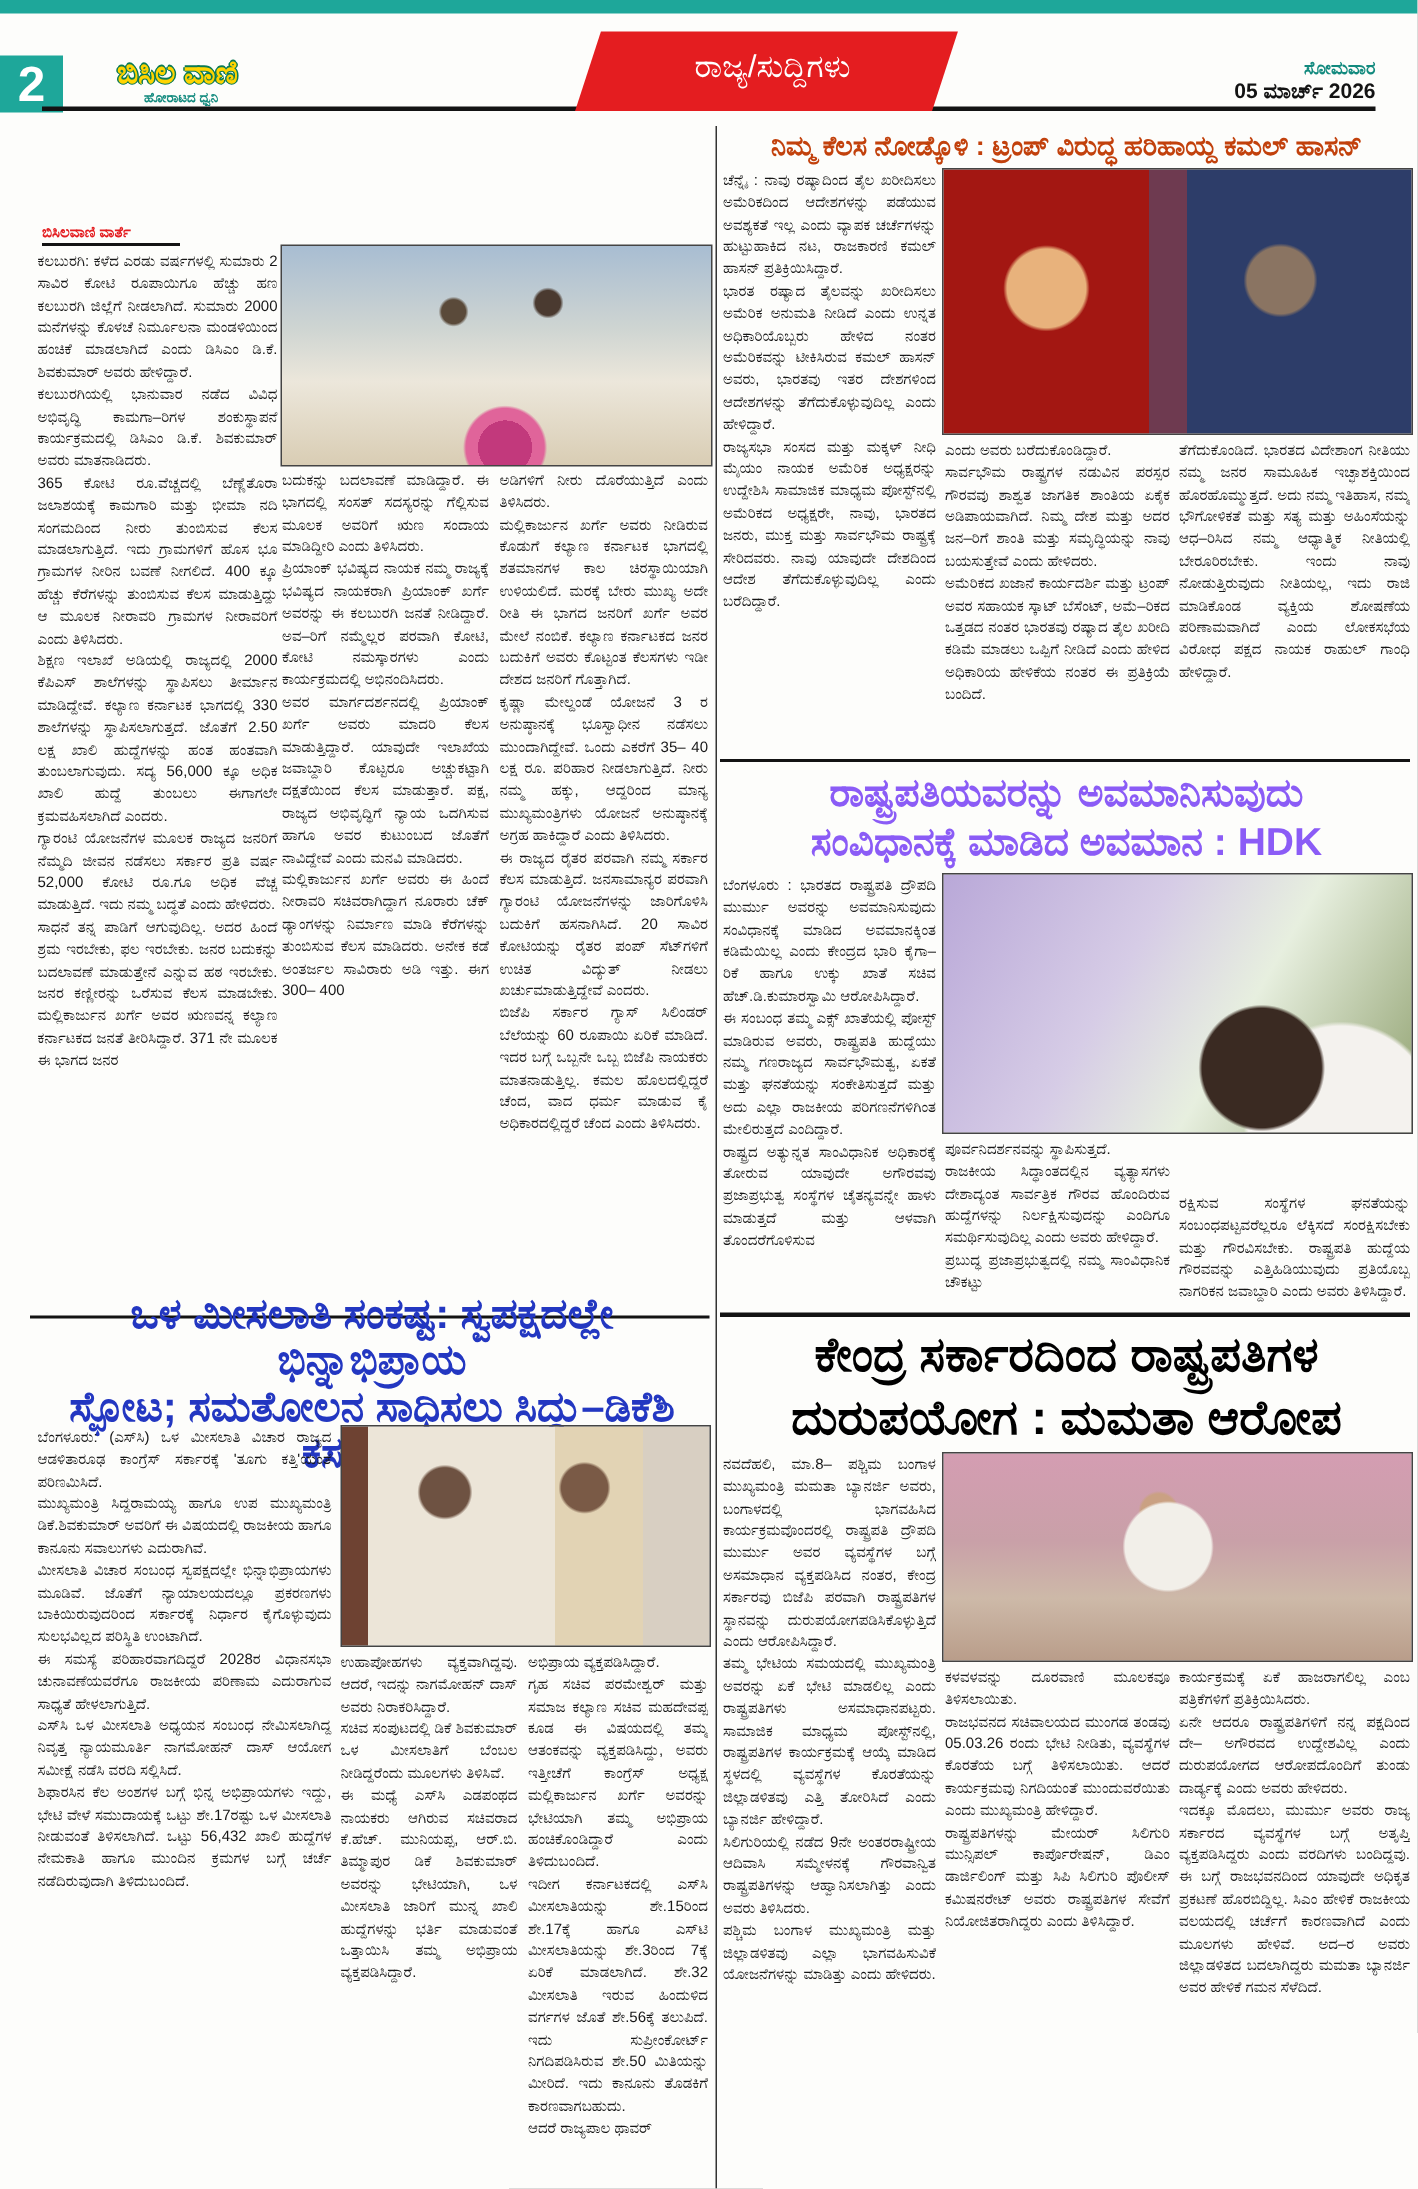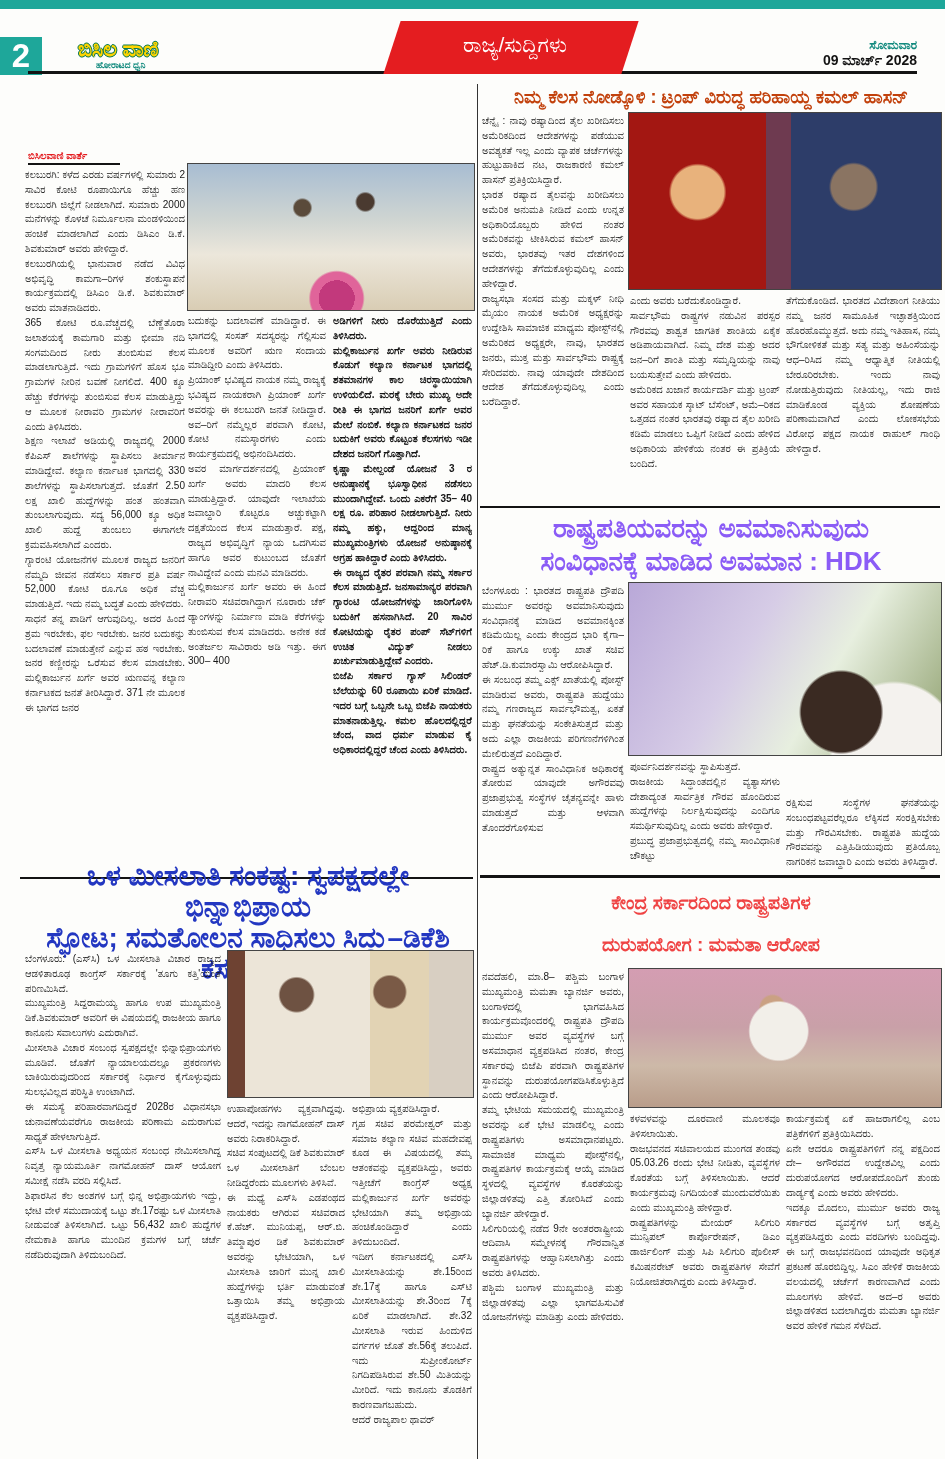--- a/index.html
+++ b/index.html
@@ -22,30 +22,30 @@
   .day{left:800px;top:38px;width:117px;text-align:right;color:#128a7e;font-size:12px;font-weight:bold;}
   .date{left:780px;top:52px;width:137px;text-align:right;color:#131313;font-size:14px;font-weight:bold;}
   
   .vrule{left:477px;top:84px;width:1px;height:1375px;background:#333;}
   .rule{background:#131313;}
   
   .hl{font-weight:bold;text-align:center;white-space:pre-line;}
   .hl-dks{left:24px;top:85px;width:450px;font-size:28px;line-height:35px;color:#2337c1;}
   .hl-kamal{left:482px;top:86px;width:458px;font-size:18px;line-height:22px;color:#c2410c;}
   .hl-hdk{left:482px;top:512px;width:458px;font-size:26px;line-height:33px;color:#8b5cf6;}
-  .hl-mamata{left:482px;top:882px;width:458px;font-size:19px;line-height:42px;color:#ef4444;}
+  .hl-mamata{left:482px;top:882px;width:458px;font-size:32px;line-height:42px;color:#000000;}
   .hl-resv{left:22px;top:860px;width:452px;font-size:28px;line-height:31px;color:#2337c1;}
   .byline{left:28px;top:150px;width:92px;color:#e41d20;font-size:10px;font-weight:bold;
           border-bottom:2px solid #131313;padding-bottom:1px;}
   
   .col{font-size:10px;line-height:14.8px;text-align:justify;white-space:pre-line;
        overflow:hidden;color:#161616;}
   .a1c1{left:25px;top:168px;width:160px;height:706px;}
   .a1c2{left:188px;top:314px;width:138px;height:560px;}
-  .a1c3{left:333px;top:314px;width:139px;height:560px;font-weight:bold;}
+  .a1c3{left:333px;top:314px;width:139px;height:560px;}
   .a2c1{left:482px;top:114px;width:142px;height:390px;}
   .a2c2{left:630px;top:294px;width:150px;height:210px;}
   .a2c3{left:786px;top:294px;width:154px;height:212px;}
   .a3c1{left:482px;top:584px;width:142px;height:288px;}
   .a3c2{left:630px;top:760px;width:150px;height:112px;}
   .a3c3{left:786px;top:760px;width:154px;height:112px;margin-top:36px;}
   .a4c1{left:482px;top:970px;width:142px;height:489px;}
   .a4c2{left:630px;top:1112px;width:150px;height:347px;}
   .a4c3{left:786px;top:1112px;width:154px;height:347px;}
   .a5c1{left:25px;top:952px;width:196px;height:507px;}
@@ -86,21 +86,21 @@
 <div id="page">
 
   <div class="abs teal-bar"></div>
   <div class="abs pagenum">2</div>
   <div class="abs masthead">ಬಿಸಿಲ ವಾಣಿ</div>
   <div class="abs tagline">ಹೋರಾಟದ ಧ್ವನಿ</div>
   <div class="abs header-rule"></div>
   <div class="abs section-flag"></div>
   <div class="abs section-label">ರಾಜ್ಯ/ಸುದ್ದಿಗಳು</div>
   <div class="abs day">ಸೋಮವಾರ</div>
-  <div class="abs date">09 ಮಾರ್ಚ್ 2028</div>
+  <div class="abs date">05 ಮಾರ್ಚ್ 2026</div>
 
   <div class="abs vrule"></div>
 
   <div class="abs byline">ಬಿಸಿಲವಾಣಿ ವಾರ್ತೆ</div>
   <div class="abs photo photo-dks" title="ಡಿಸಿಎಂ ಡಿ.ಕೆ. ಶಿವಕುಮಾರ್, ಮಲ್ಲಿಕಾರ್ಜುನ ಖರ್ಗೆ ಮತ್ತು ಮುಖಂಡರು ಕಲಬುರಗಿ ಕಾರ್ಯಕ್ರಮದಲ್ಲಿ"></div>
   <div class="abs col a1c1">ಕಲಬುರಗಿ: ಕಳೆದ ಎರಡು ವರ್ಷಗಳಲ್ಲಿ ಸುಮಾರು 2 ಸಾವಿರ ಕೋಟಿ ರೂಪಾಯಿಗೂ ಹೆಚ್ಚು ಹಣ ಕಲಬುರಗಿ ಜಿಲ್ಲೆಗೆ ನೀಡಲಾಗಿದೆ. ಸುಮಾರು 2000 ಮನೆಗಳನ್ನು ಕೊಳಚೆ ನಿರ್ಮೂಲನಾ ಮಂಡಳಿಯಿಂದ ಹಂಚಿಕೆ ಮಾಡಲಾಗಿದೆ ಎಂದು ಡಿಸಿಎಂ ಡಿ.ಕೆ. ಶಿವಕುಮಾರ್ ಅವರು ಹೇಳಿದ್ದಾರೆ.
 ಕಲಬುರಗಿಯಲ್ಲಿ ಭಾನುವಾರ ನಡೆದ ವಿವಿಧ ಅಭಿವೃದ್ಧಿ ಕಾಮಗಾ–ರಿಗಳ ಶಂಕುಸ್ಥಾಪನೆ ಕಾರ್ಯಕ್ರಮದಲ್ಲಿ ಡಿಸಿಎಂ ಡಿ.ಕೆ. ಶಿವಕುಮಾರ್ ಅವರು ಮಾತನಾಡಿದರು.
 365 ಕೋಟಿ ರೂ.ವೆಚ್ಚದಲ್ಲಿ ಬೆಣ್ಣೆತೊರಾ ಜಲಾಶಯಕ್ಕೆ ಕಾಮಗಾರಿ ಮತ್ತು ಭೀಮಾ ನದಿ ಸಂಗಮದಿಂದ ನೀರು ತುಂಬಿಸುವ ಕೆಲಸ ಮಾಡಲಾಗುತ್ತಿದೆ. ಇದು ಗ್ರಾಮಗಳಿಗೆ ಹೊಸ ಭೂ ಗ್ರಾಮಗಳ ನೀರಿನ ಬವಣೆ ನೀಗಲಿದೆ. 400 ಕ್ಕೂ ಹೆಚ್ಚು ಕೆರೆಗಳನ್ನು ತುಂಬಿಸುವ ಕೆಲಸ ಮಾಡುತ್ತಿದ್ದು ಆ ಮೂಲಕ ನೀರಾವರಿ ಗ್ರಾಮಗಳ ನೀರಾವರಿಗೆ ಎಂದು ತಿಳಿಸಿದರು.
 ಶಿಕ್ಷಣ ಇಲಾಖೆ ಅಡಿಯಲ್ಲಿ ರಾಜ್ಯದಲ್ಲಿ 2000 ಕೆಪಿಎಸ್ ಶಾಲೆಗಳನ್ನು ಸ್ಥಾಪಿಸಲು ತೀರ್ಮಾನ ಮಾಡಿದ್ದೇವೆ. ಕಲ್ಯಾಣ ಕರ್ನಾಟಕ ಭಾಗದಲ್ಲಿ 330 ಶಾಲೆಗಳನ್ನು ಸ್ಥಾಪಿಸಲಾಗುತ್ತದೆ. ಜೊತೆಗೆ 2.50 ಲಕ್ಷ ಖಾಲಿ ಹುದ್ದೆಗಳನ್ನು ಹಂತ ಹಂತವಾಗಿ ತುಂಬಲಾಗುವುದು. ಸದ್ಯ 56,000 ಕ್ಕೂ ಅಧಿಕ ಖಾಲಿ ಹುದ್ದೆ ತುಂಬಲು ಈಗಾಗಲೇ ಕ್ರಮವಹಿಸಲಾಗಿದೆ ಎಂದರು.
 ಗ್ಯಾರಂಟಿ ಯೋಜನೆಗಳ ಮೂಲಕ ರಾಜ್ಯದ ಜನರಿಗೆ ನೆಮ್ಮದಿ ಜೀವನ ನಡೆಸಲು ಸರ್ಕಾರ ಪ್ರತಿ ವರ್ಷ 52,000 ಕೋಟಿ ರೂ.ಗೂ ಅಧಿಕ ವೆಚ್ಚ ಮಾಡುತ್ತಿದೆ. ಇದು ನಮ್ಮ ಬದ್ಧತೆ ಎಂದು ಹೇಳಿದರು.

